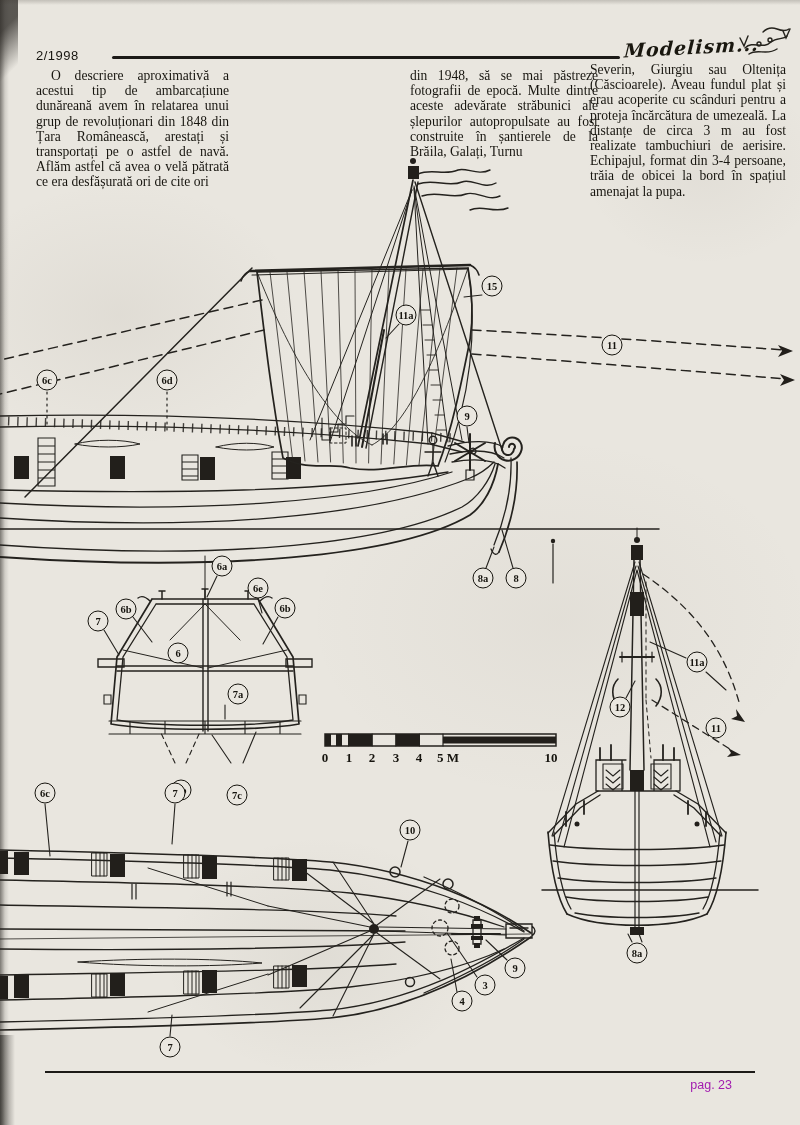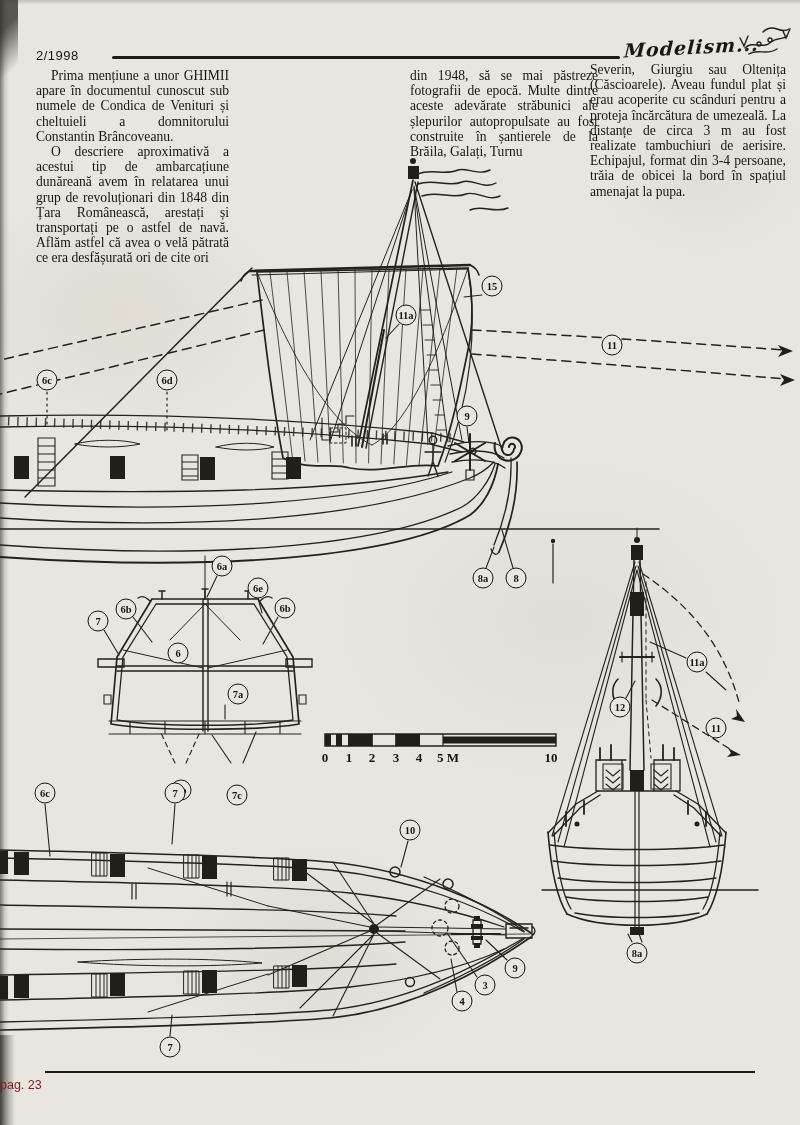--- a/index.html
+++ b/index.html
@@ -34,22 +34,22 @@
   
   .co{position:absolute;width:21px;height:21px;border:1.7px solid #16140e;border-radius:50%;
       background:#eae7e0;display:flex;align-items:center;justify-content:center;
       font:bold 10.5px "Liberation Serif",serif;color:#16140e;
       transform:translate(-50%,-50%);z-index:4;box-sizing:border-box;}
   
   .sl{position:absolute;font:bold 13px "Liberation Serif",serif;color:#16140e;z-index:4;
       transform:translateX(-50%);}
   
   .frule{left:45px;top:1071px;width:710px;height:2.2px;background:#1c1a17;}
-  .pageno{left:0;top:1078px;width:732px;text-align:left;
-          font:12.5px "Liberation Sans",sans-serif;color:#7f1d1d;}
+  .pageno{left:0;top:1078px;width:732px;text-align:right;
+          font:12.5px "Liberation Sans",sans-serif;color:#a21caf;}
   svg.art{position:absolute;left:0;top:0;z-index:2;}
 </style>
 </head>
 <body>
 
 <div class="abs edge-left"></div>
 <div class="abs corner-tl"></div>
 <div class="abs smudge-bl"></div>
 <div class="abs edge-top"></div>
 
@@ -62,21 +62,20 @@
     <path d="M46,9 l3,7 l4,-9"></path>
     <path d="M8,26 C16,18 26,28 34,20 C40,15 46,18 50,14"></path>
     <path d="M12,32 C20,26 30,34 40,27"></path>
     <circle cx="22" cy="22" r="2"></circle>
     <circle cx="33" cy="18" r="2"></circle>
     <path d="M26,10 q6,-6 14,-3 q8,3 12,0"></path>
   </g>
 </svg>
 
 <div class="col" style="left:36px;top:68px;width:193px">
-  <p class="ind">Prima mențiune a unor GHIMII apare în documentul cunoscut sub numele de Condica de Venituri și cheltuieli a domnitorului Constantin Brâncoveanu.</p>
   <p class="ind">O descriere aproximativă a acestui tip de ambarcațiune dunăreană avem în relatarea unui grup de revoluționari din 1848 din Țara Românească, arestați și transportați pe o astfel de navă. Aflăm astfel că avea o velă pătrată ce era desfășurată ori de cite ori</p>
 </div>
 <div class="col" style="left:232px;top:68px;width:186px">
 </div>
 <div class="col" style="left:410px;top:68px;width:188px">
   <p>din 1948, să se mai păstreze fotografii de epocă. Multe dintre aceste adevărate străbunici ale șlepurilor autopropulsate au fost construite în șantierele de la Brăila, Galați, Turnu</p>
 </div>
 <div class="col" style="left:590px;top:62px;width:196px">
   <p>Severin, Giurgiu sau Oltenița (Căscioarele). Aveau fundul plat și erau acoperite cu scânduri pentru a proteja încărcătura de umezeală. La distanțe de circa 3 m au fost realizate tambuchiuri de aerisire. Echipajul, format din 3-4 persoane, trăia de obicei la bord în spațiul amenajat la pupa.</p>
 </div>

